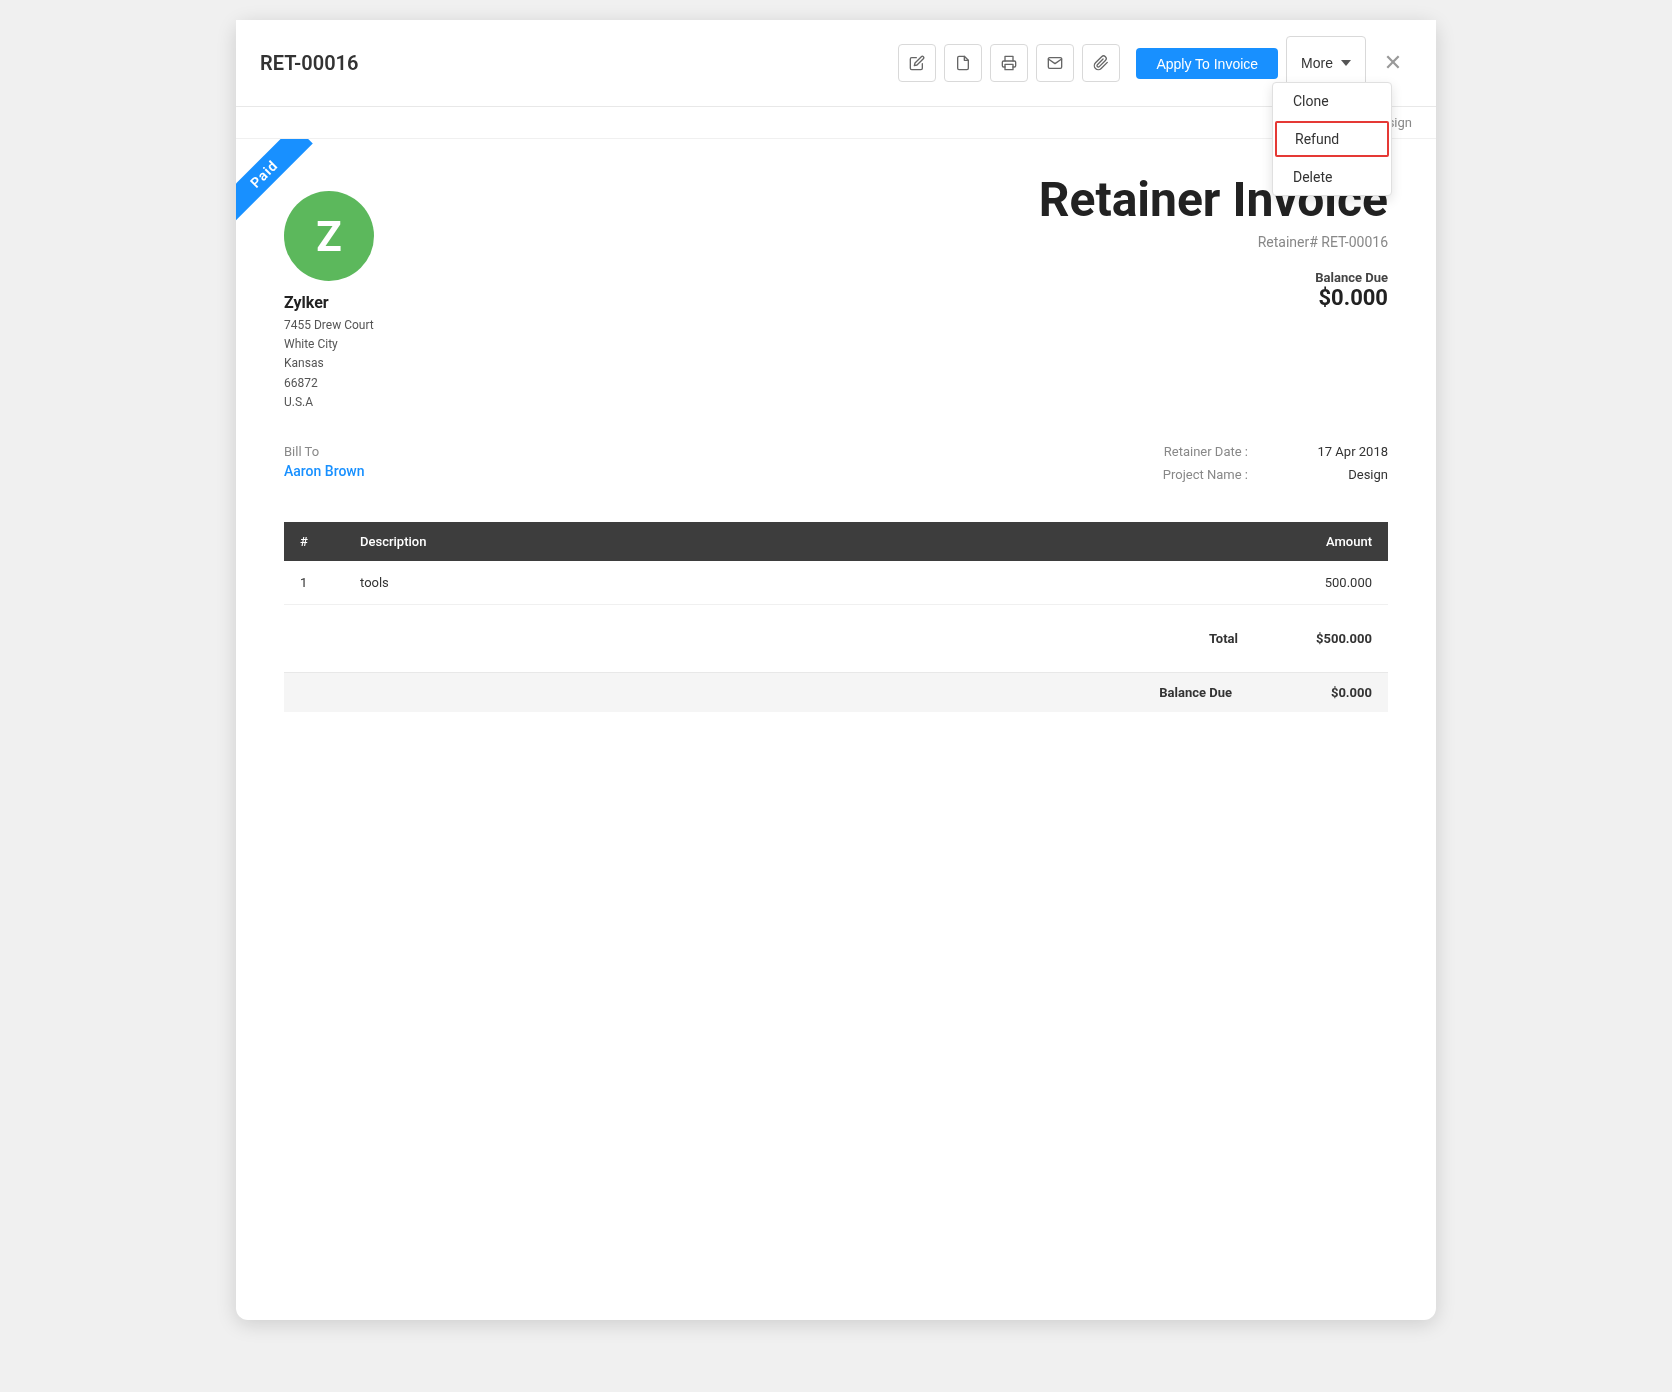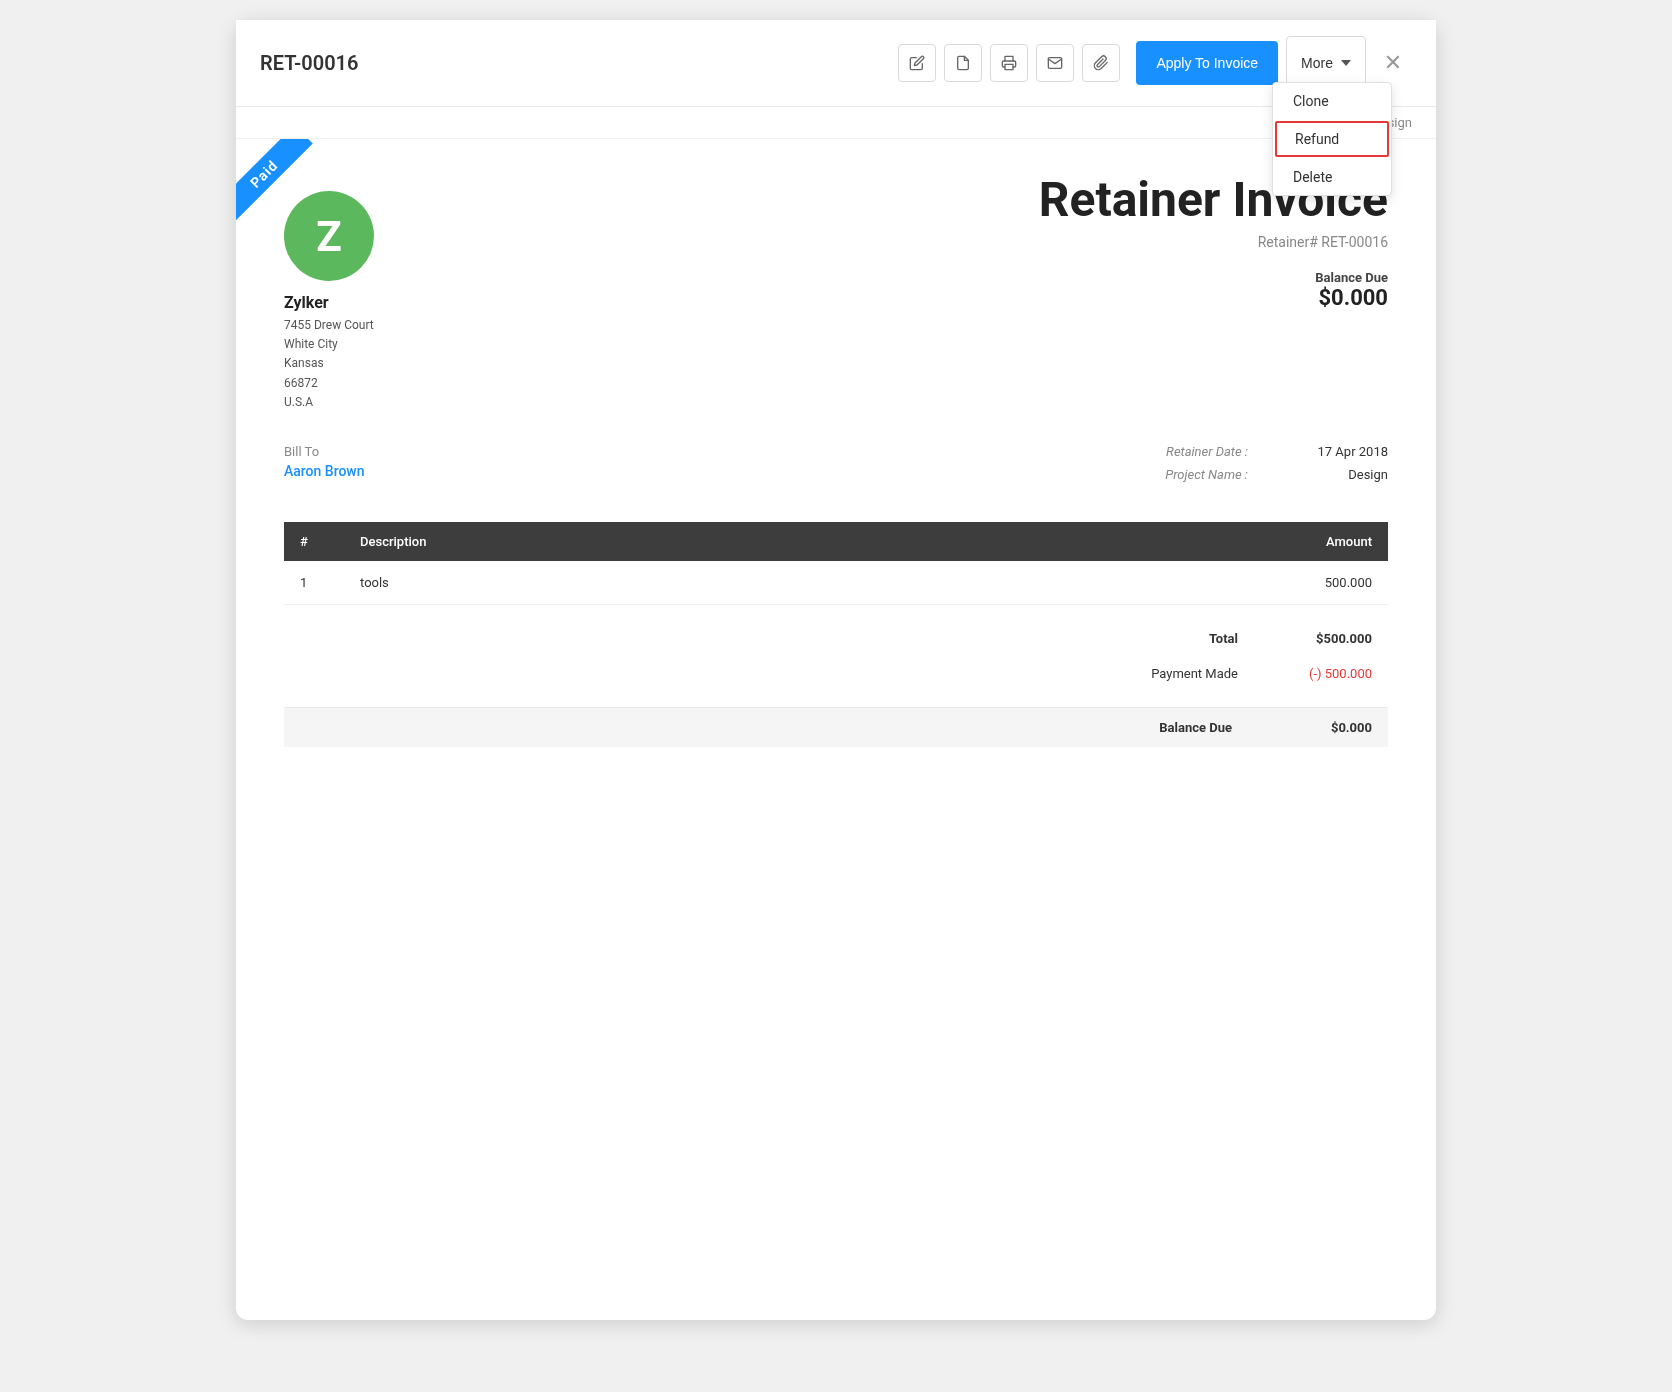--- a/index.html
+++ b/index.html
@@ -57,21 +57,21 @@
     }
     .btn-primary {
       background: #1890ff;
       color: #fff;
       border: none;
       padding: 8px 20px;
       border-radius: 4px;
       font-size: 14px;
       font-weight: 500;
       cursor: pointer;
-      height: 44px;
+      height: 31px;
     }
     .btn-more {
       background: #fff;
       color: #333;
       border: 1px solid #d9d9d9;
       padding: 8px 14px;
       border-radius: 4px;
       font-size: 14px;
       font-weight: 500;
       cursor: pointer;
@@ -236,21 +236,20 @@
       display: flex;
       justify-content: flex-end;
       gap: 40px;
       margin-bottom: 8px;
     }
     .meta-key {
       font-size: 13px;
       color: #888;
       min-width: 120px;
       text-align: right;
-      font-style: italic;
     }
     .meta-value {
       font-size: 13px;
       color: #333;
       min-width: 100px;
       text-align: right;
     }
     .line-items-table {
       width: 100%;
       border-collapse: collapse;
@@ -437,23 +436,19 @@
           <td>500.000</td>
         </tr>
       </tbody>
     </table>
 
     <div class="totals-section">
       <div class="totals-row">
         <span class="totals-key bold">Total</span>
         <span class="totals-value bold">$500.000</span>
       </div>
-      <div class="totals-row">
-        <span class="totals-key">Payment Made</span>
-        <span class="totals-value red">(-) 500.000</span>
-      </div>
     </div>
     <div class="balance-due-row">
       <span class="totals-key bold">Balance Due</span>
       <span class="totals-value bold">$0.000</span>
     </div>
   </div>
 </div>
 
 </body></html>

